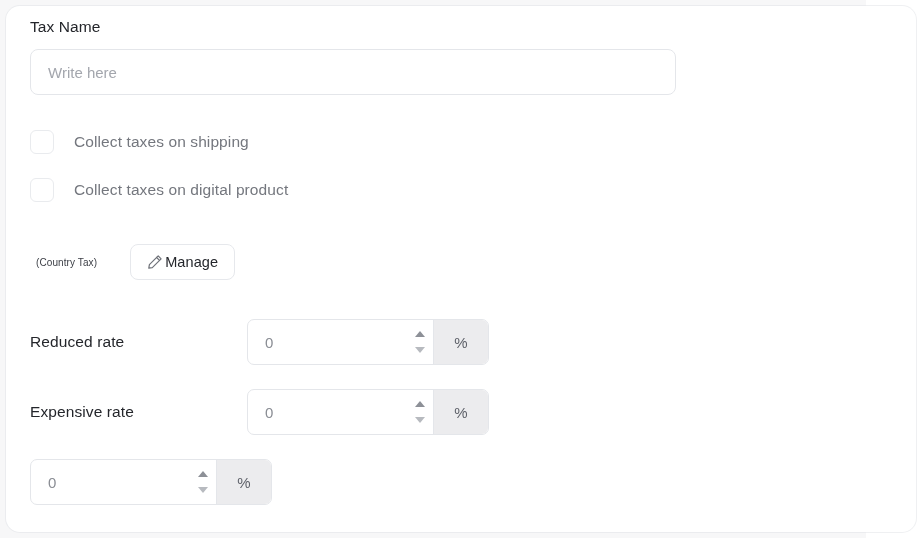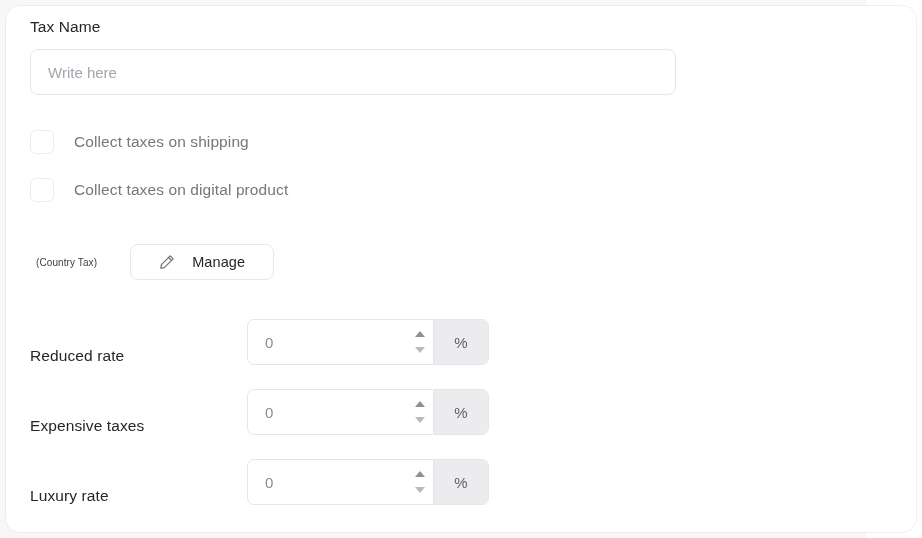--- a/index.html
+++ b/index.html
@@ -119,22 +119,22 @@
 
   .manage-btn {
     margin-left: 33px;
     height: 36px;
     box-sizing: border-box;
     border: 1px solid #e6e8ec;
     border-radius: 8px;
     background: #ffffff;
     display: flex;
     align-items: center;
-    gap: 17px;
-    padding: 0 28px;
+    gap: 2px;
+    padding: 0 16px;
     cursor: pointer;
     font-family: "Liberation Sans", sans-serif;
   }
   .manage-btn .pencil-icon {
     display: block;
     width: 16px;
     height: 16px;
     flex: 0 0 auto;
   }
   .manage-label {
@@ -144,21 +144,21 @@
     white-space: nowrap;
   }
 
   
   .rate-row {
     position: absolute;
     left: 24px;
     width: 470px;
     height: 46px;
     display: flex;
-    align-items: flex-end;
+    align-items: center;
   }
   .rate-row.r0 { top: 313px; }
   .rate-row.r1 { top: 383px; }
   .rate-row.r2 { top: 453px; }
 
   .rate-label {
     width: 217px;
     flex: 0 0 auto;
     font-size: 15.5px;
     color: #24262b;
@@ -275,35 +275,34 @@
           <span class="spinner">
             <span class="arrow-up"></span>
             <span class="arrow-down"></span>
           </span>
         </div>
         <div class="rate-suffix">%</div>
       </div>
     </div>
 
     <div class="rate-row r1">
-      <span class="rate-label">Expensive taxes</span>
+      <span class="rate-label">Expensive rate</span>
       <div class="rate-control">
         <div class="rate-input-wrap">
           <input class="rate-input" type="text" value="" placeholder="0" style="">
           <span class="spinner">
             <span class="arrow-up"></span>
             <span class="arrow-down"></span>
           </span>
         </div>
         <div class="rate-suffix">%</div>
       </div>
     </div>
 
     <div class="rate-row r2">
-      <span class="rate-label">Luxury rate</span>
       <div class="rate-control">
         <div class="rate-input-wrap">
           <input class="rate-input" type="text" value="" placeholder="0" style="">
           <span class="spinner">
             <span class="arrow-up"></span>
             <span class="arrow-down"></span>
           </span>
         </div>
         <div class="rate-suffix">%</div>
       </div>

